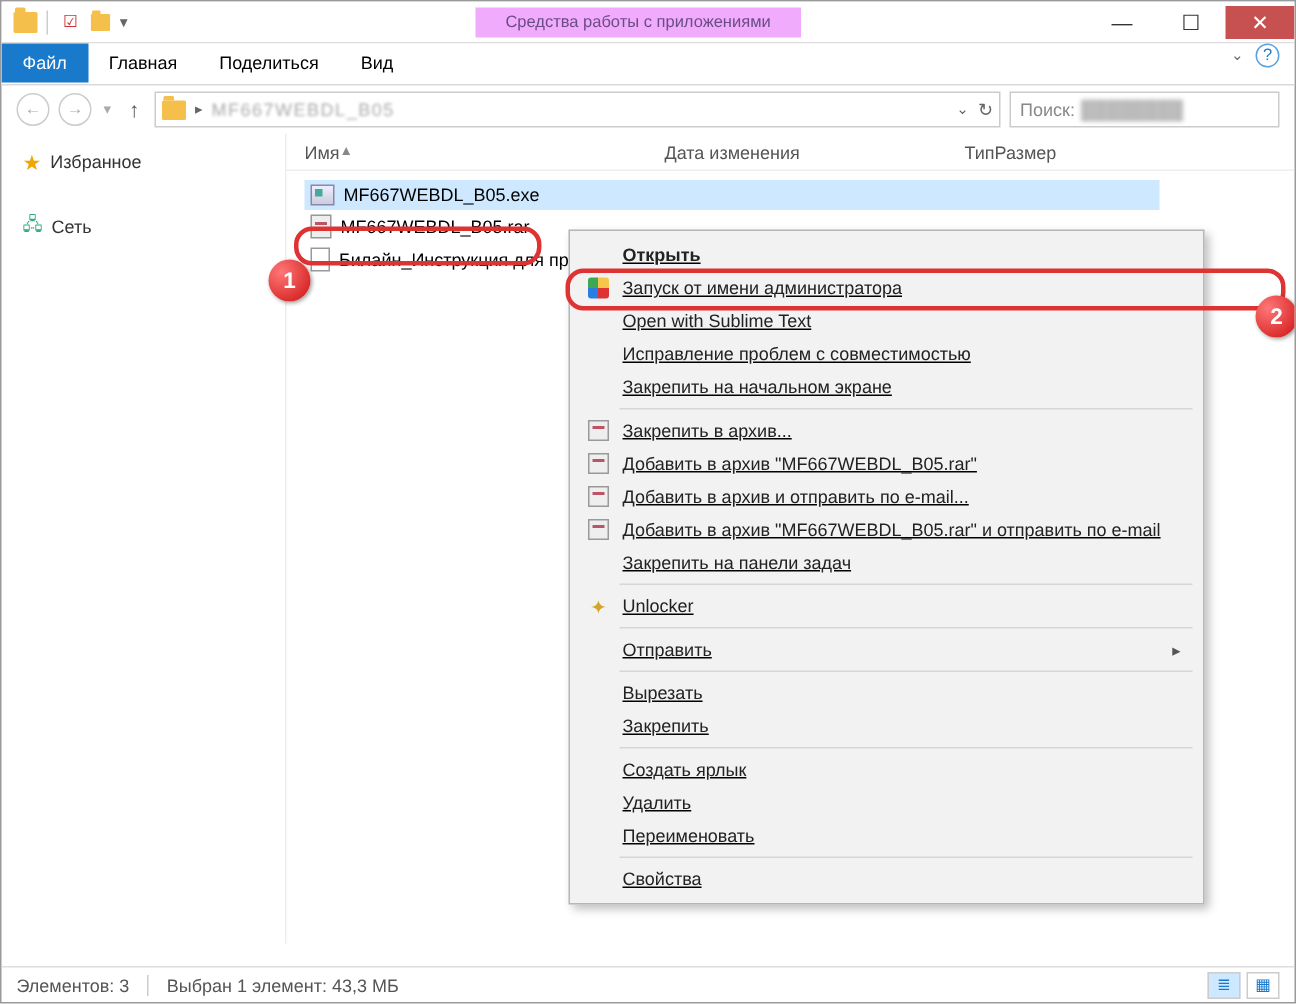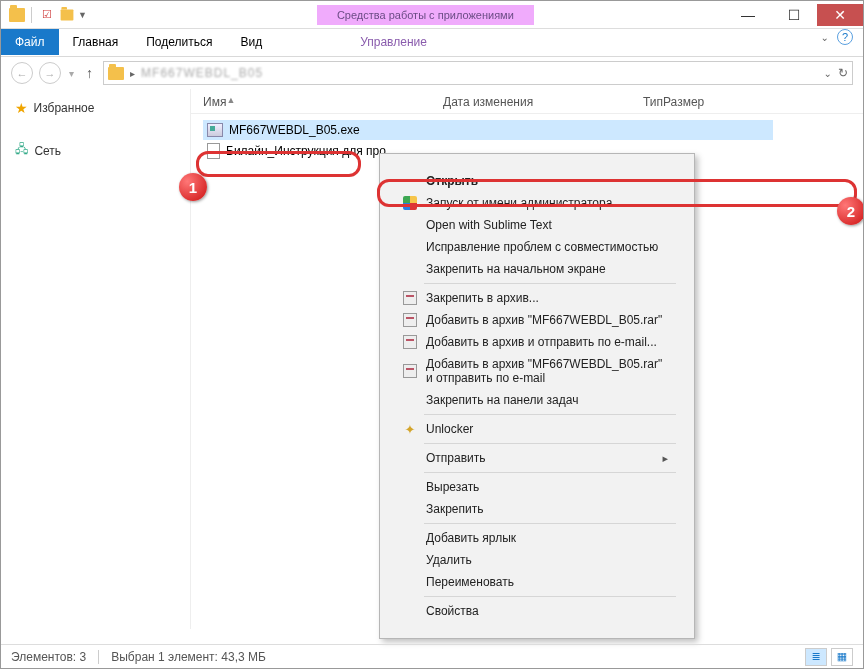--- a/index.html
+++ b/index.html
@@ -69,21 +69,21 @@
 
   
   .callout { position:absolute; border:3px solid #d33; border-radius:12px; pointer-events:none; }
   .callout1 { left: 195px; top: 150px; width: 165px; height: 26px; }
   .callout2 { left: 376px; top: 178px; width: 480px; height: 28px; }
   .badge { position:absolute; width:28px; height:28px; border-radius:50%; background:radial-gradient(circle at 30% 30%, #f77, #c11); color:#fff; display:flex; align-items:center; justify-content:center; font-weight:bold; font-size:15px; box-shadow:1px 1px 3px rgba(0,0,0,.4);}
   .badge1 { left:178px; top:172px;}
   .badge2 { left:836px; top:196px;}
 
   
-  .ctxmenu { position:absolute; left:378px; top:152px; width: 316px; background:#f2f2f2; border:1px solid #b6b6b6; box-shadow:3px 3px 6px rgba(0,0,0,.25); padding:16px;}
+  .ctxmenu { position:absolute; left:378px; top:152px; width: 424px; background:#f2f2f2; border:1px solid #b6b6b6; box-shadow:3px 3px 6px rgba(0,0,0,.25); padding:5px;text-decoration:underline;}
   .ctx-item { display:flex; align-items:center; gap:10px; padding:4px 8px 4px 30px; color:#222; position:relative;}
   .ctx-item .mi-icon { position:absolute; left:6px; width:16px; height:16px; display:flex; align-items:center; justify-content:center;}
   .ctx-item.bold { font-weight:bold;}
   .ctx-sep { height:1px; background:#d6d6d6; margin:3px 2px 3px 28px;}
   .ctx-arrow::after { content:"▸"; position:absolute; right:10px; color:#555; font-size:11px;}
   .shield { width:14px;height:14px; background:conic-gradient(#f6c54a 0 25%, #d33 0 50%, #2a7de1 0 75%, #3da853 0); border-radius:2px;}
   .rar-mini{width:14px;height:14px;background:#eee;border:1px solid #999;position:relative;}
   .rar-mini::after{content:"";position:absolute;top:3px;left:2px;right:2px;height:2px;background:#b56;}
   .key-mini{color:#d4a52b;font-size:13px;}
 
@@ -115,41 +115,44 @@
     <div class="win-btn">☐</div>
     <div class="win-btn close">✕</div>
   </div>
 </div>
 
 <div class="ribbon">
   <div class="rtab file">Файл</div>
   <div class="rtab">Главная</div>
   <div class="rtab">Поделиться</div>
   <div class="rtab">Вид</div>
-  <div class="rtab manage">Управление</div>
   <div class="ribbon-right">
     <span style="color:#666;font-size:10px;">⌄</span>
     <span class="help-circle">?</span>
   </div>
 </div>
 
 <div class="navbar">
   <div class="circ">←</div>
   <div class="circ">→</div>
   <span class="down-hist">▾</span>
   <span class="uparrow">↑</span>
   <div class="addr">
     <span class="folder-icon"></span>
     <span class="addr-chevron">▸</span>
     <span class="addr-text">MF667WEBDL_B05</span>
     <span class="addr-ref">
       <span class="addr-chevron">⌄</span>
       <span>↻</span>
     </span>
   </div>
+  <div class="search">
+    <span>Поиск:</span>
+    <span class="search-blurred">████████</span>
+  </div>
 </div>
 
 <div class="main">
   <div class="side">
     <div class="side-group">
       <div class="side-item">
         <span class="fav-star">★</span>
         <span>Избранное</span>
       </div>
     </div>
@@ -171,20 +174,24 @@
       <div class="col-type">Тип</div>
       <div class="col-size">Размер</div>
     </div>
 
     <div class="files">
       <div class="file-row selected">
         <span class="exe-icon"></span>
         <span>MF667WEBDL_B05.exe</span>
       </div>
       <div class="file-row">
+        <span class="rar-icon"></span>
+        <span>MF667WEBDL_B05.rar</span>
+      </div>
+      <div class="file-row">
         <span class="txt-icon"></span>
         <span>Билайн_Инструкция для про</span>
       </div>
     </div>
   </div>
 </div>
 
 <div class="ctxmenu">
   <div class="ctx-item bold">
       <span>Открыть</span>
@@ -243,21 +250,21 @@
     </div>
   <div class="ctx-sep"></div>
   <div class="ctx-item">
       <span>Вырезать</span>
     </div>
   <div class="ctx-item">
       <span>Закрепить</span>
     </div>
   <div class="ctx-sep"></div>
   <div class="ctx-item">
-      <span>Добавить ярлык</span>
+      <span>Создать ярлык</span>
     </div>
   <div class="ctx-item">
       <span>Удалить</span>
     </div>
   <div class="ctx-item">
       <span>Переименовать</span>
     </div>
   <div class="ctx-sep"></div>
   <div class="ctx-item">
       <span>Свойства</span>

